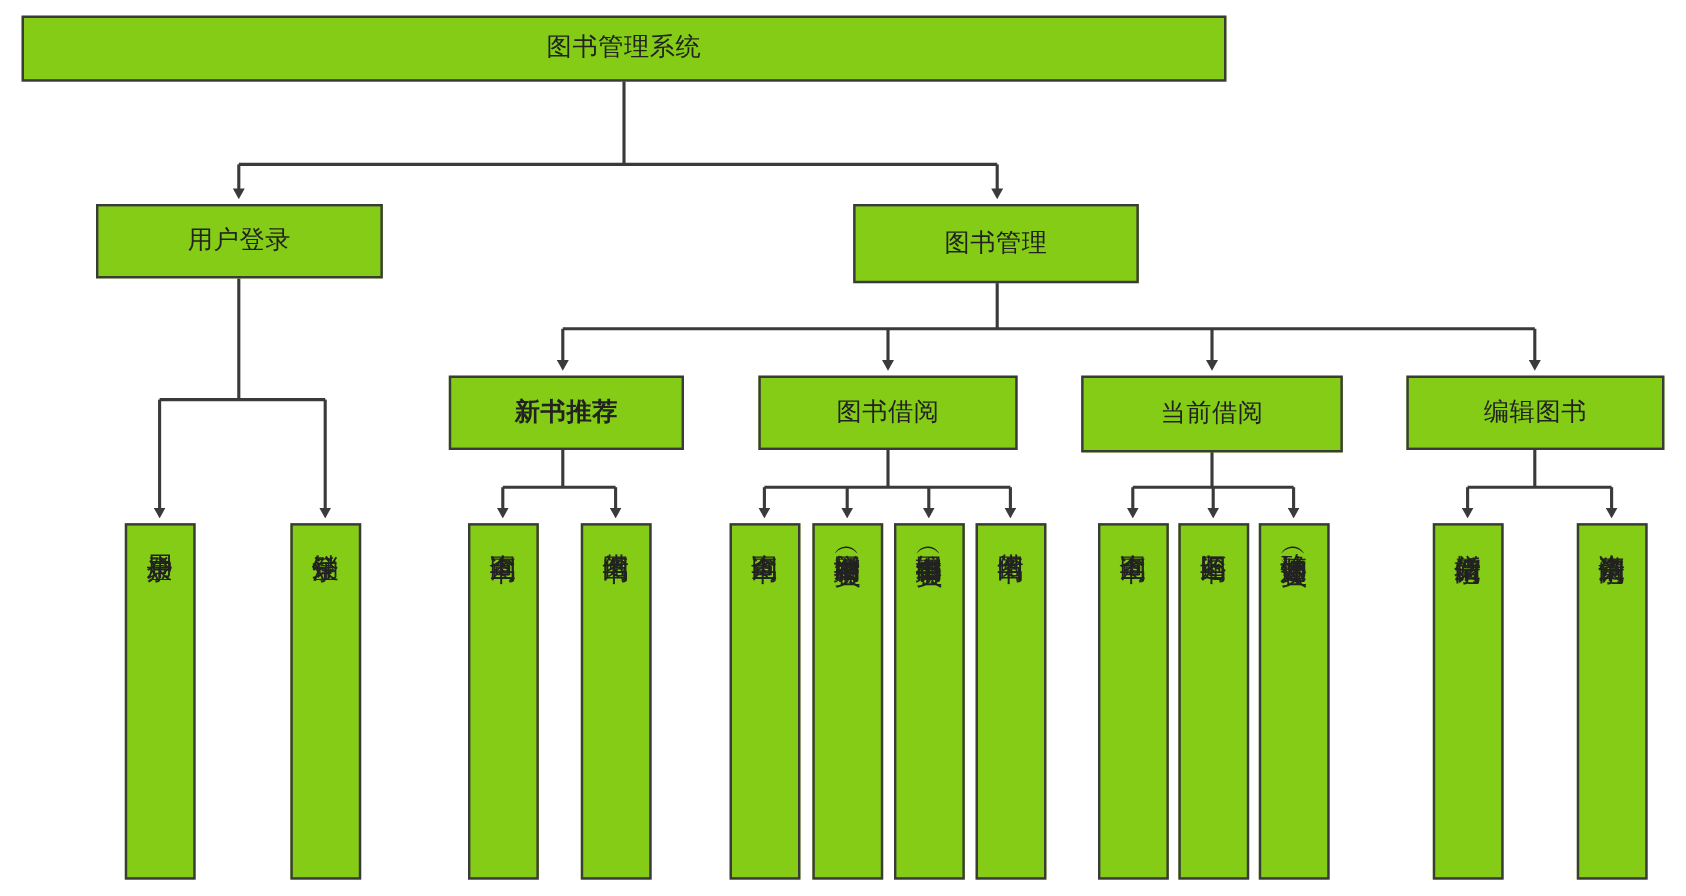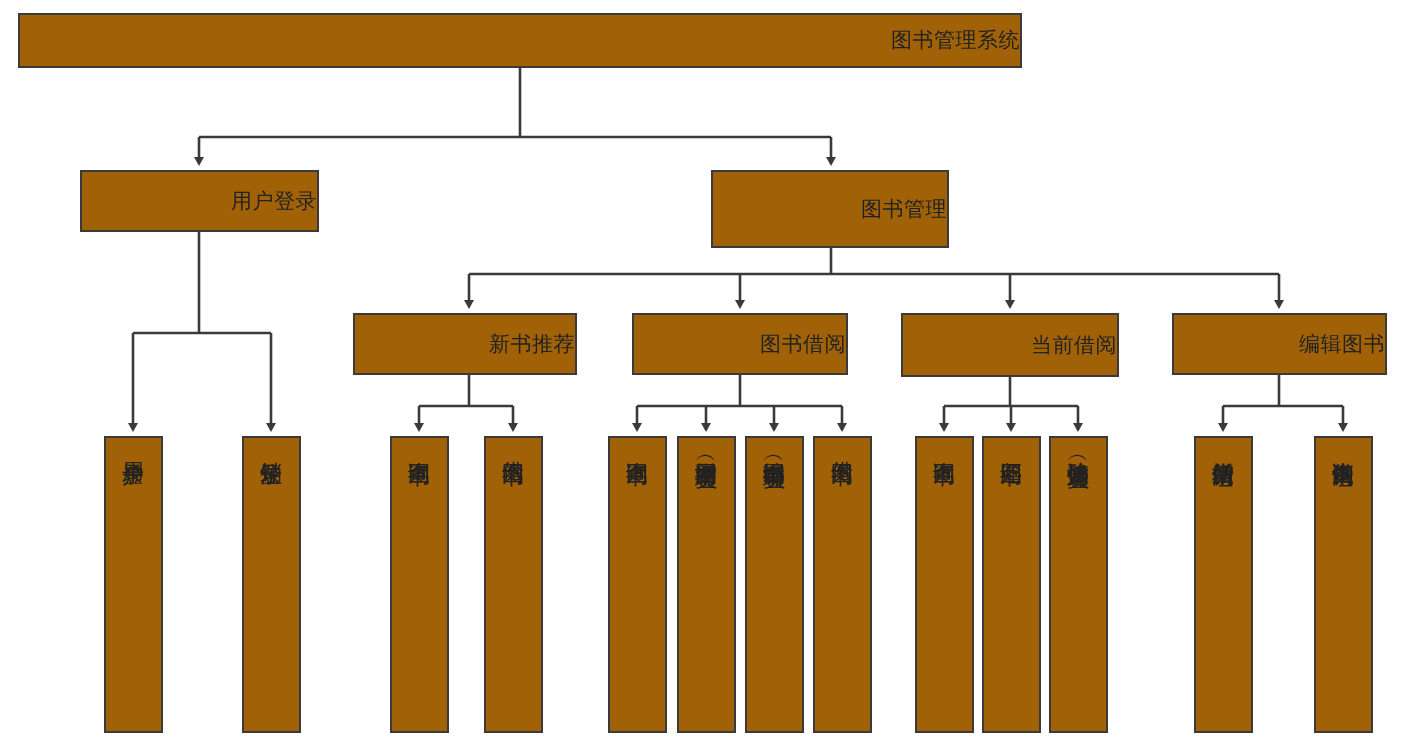--- a/index.html
+++ b/index.html
@@ -22,24 +22,24 @@
   svg.diagram-canvas {
     position: absolute;
     top: 0; left: 0;
     width: 1405px;
     height: 747px;
   }
   .node-box {
     position: absolute;
     box-sizing: border-box;
     border: 2px solid #3a3a3a;
-    background: #a16207;
+    background: #84cc16;
     display: flex;
     align-items: center;
-    justify-content: flex-end;
+    justify-content: center;
     color: #222222;
   }
   .node-box .node-label {
     display: block;
     text-align: center;
     line-height: 1.18;
     letter-spacing: 0.5px;
     white-space: nowrap;
   }
   .node-horizontal .node-label {
@@ -127,25 +127,25 @@
   </svg>
 
   <div class="node-box node-root node-horizontal" style="left:18px; top:13px; width:1004px; height:55px;">
     <span class="node-label">图书管理系统</span>
   </div>
 
   <div class="node-box node-horizontal" style="left:80px; top:170px; width:239px; height:62px;">
     <span class="node-label">用户登录</span>
   </div>
 
-  <div class="node-box node-horizontal" style="left:711px; top:170px; width:238px; height:78px;">
+  <div class="node-box node-horizontal" style="left:711px; top:170px; width:238px; height:66px;">
     <span class="node-label">图书管理</span>
   </div>
 
-  <div class="node-box node-horizontal" style="left:353px; top:313px; width:224px; height:62px;">
+  <div class="node-box node-horizontal" style="left:374px; top:313px; width:196px; height:62px;font-weight:bold;">
     <span class="node-label">新书推荐</span>
   </div>
 
   <div class="node-box node-horizontal" style="left:632px; top:313px; width:216px; height:62px;">
     <span class="node-label">图书借阅</span>
   </div>
 
   <div class="node-box node-horizontal" style="left:901px; top:313px; width:218px; height:64px;">
     <span class="node-label">当前借阅</span>
   </div>

